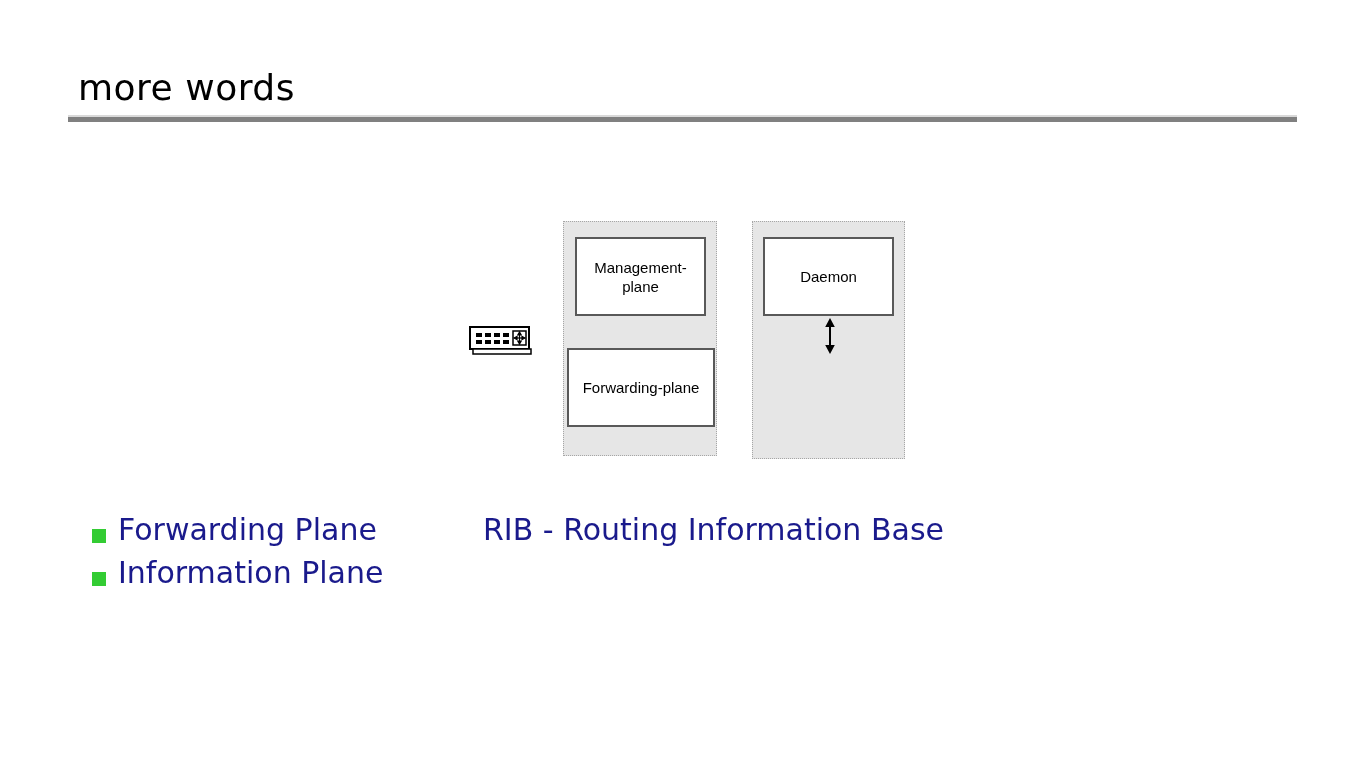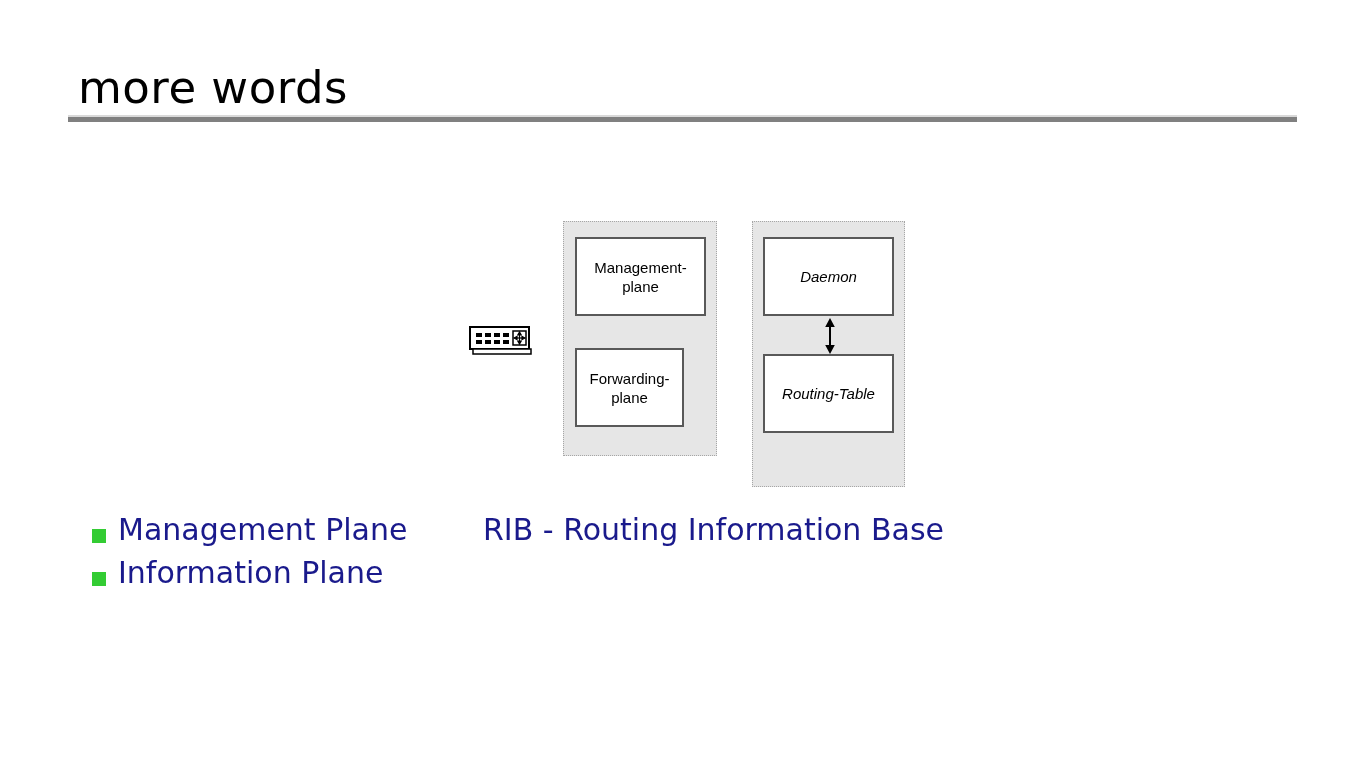--- a/index.html
+++ b/index.html
@@ -25,21 +25,21 @@
     height: 768px;
     background: #ffffff;
   }
 
   
   #slide-title {
     position: absolute;
     left: 78px;
     top: 62px;
     font-family: "DejaVu Sans", sans-serif;
-    font-size: 45px;
+    font-size: 36px;
     line-height: 52px;
     font-weight: 400;
     color: #000000;
     letter-spacing: 0.5px;
     white-space: nowrap;
   }
 
   #title-rule {
     position: absolute;
     left: 68px;
@@ -69,43 +69,42 @@
   #panel-device {
     left: 563px;
     top: 221px;
     width: 154px;
     height: 235px;
   }
   #panel-control {
     left: 752px;
     top: 221px;
     width: 153px;
-    height: 266px;
-    font-style: italic;
+    height: 238px;
   }
 
   .node-box {
     position: absolute;
     background: #ffffff;
     border: 2px solid #595959;
     box-sizing: border-box;
     display: flex;
     align-items: center;
     justify-content: center;
     text-align: center;
     font-family: "Liberation Sans", sans-serif;
     font-size: 15px;
     line-height: 19px;
     color: #000000;
     padding: 2px 4px;
   }
 
   
   #node-management { left: 11px;  top: 15px;  width: 131px; height: 79px; }
-  #node-forwarding { left: 11px;  top: 126px; width: 109px; height: 79px; }
+  #node-forwarding { left: 3px;  top: 126px; width: 148px; height: 79px; }
 
   
   #node-daemon        { left: 10px; top: 15px;  width: 131px; height: 79px; }
   #node-routing-table { left: 10px; top: 132px; width: 131px; height: 79px; }
 
   
   #arrow-daemon-rib {
     position: absolute;
     left: 70px;
     top: 96px;
@@ -198,29 +197,28 @@
     <div class="node-box" id="node-daemon">Daemon</div>
 
     <div id="arrow-daemon-rib">
       <svg width="14" height="36" viewBox="0 0 14 36" xmlns="http://www.w3.org/2000/svg">
         <line x1="7" y1="5" x2="7" y2="31" stroke="#000000" stroke-width="2"></line>
         <polygon points="7,0 2.2,9 11.8,9" fill="#000000"></polygon>
         <polygon points="7,36 2.2,27 11.8,27" fill="#000000"></polygon>
       </svg>
     </div>
 
-    <div class="node-box" id="node-routing-table">Routing-Table</div>
   </div>
 
   <div id="content-block">
 
     <div class="content-row">
       <div class="bullet-col">
         <span class="bullet-marker"></span>
-        <span class="slide-text">Management Plane</span>
+        <span class="slide-text">Forwarding Plane</span>
       </div>
       <div class="expansion-col">
         <span class="slide-text">RIB - Routing Information Base</span>
       </div>
     </div>
 
     <div class="content-row">
       <div class="bullet-col">
         <span class="bullet-marker"></span>
         <span class="slide-text">Information Plane</span>

